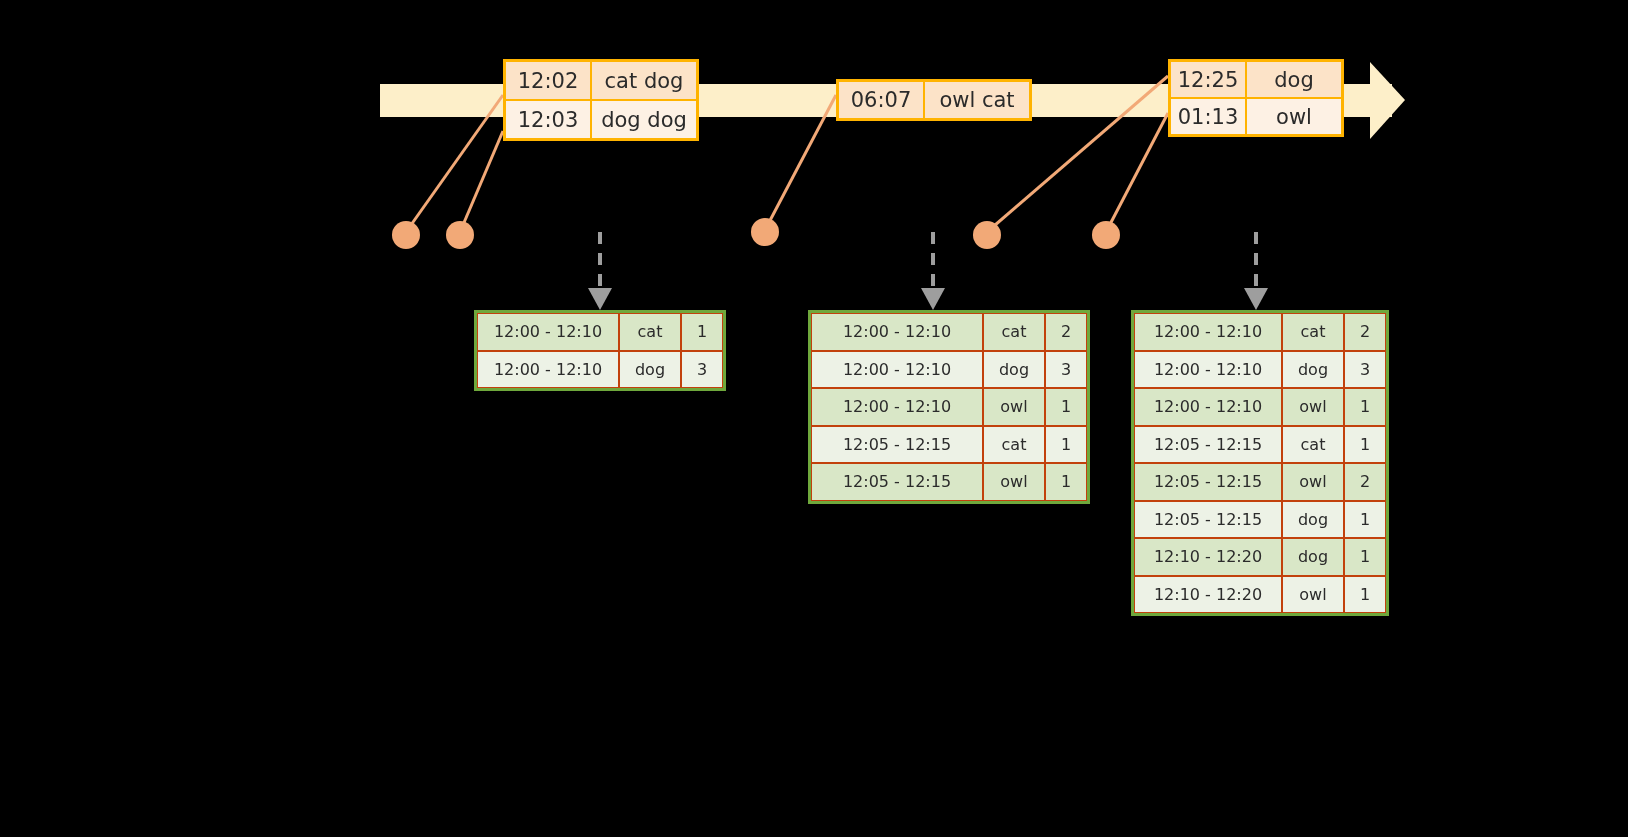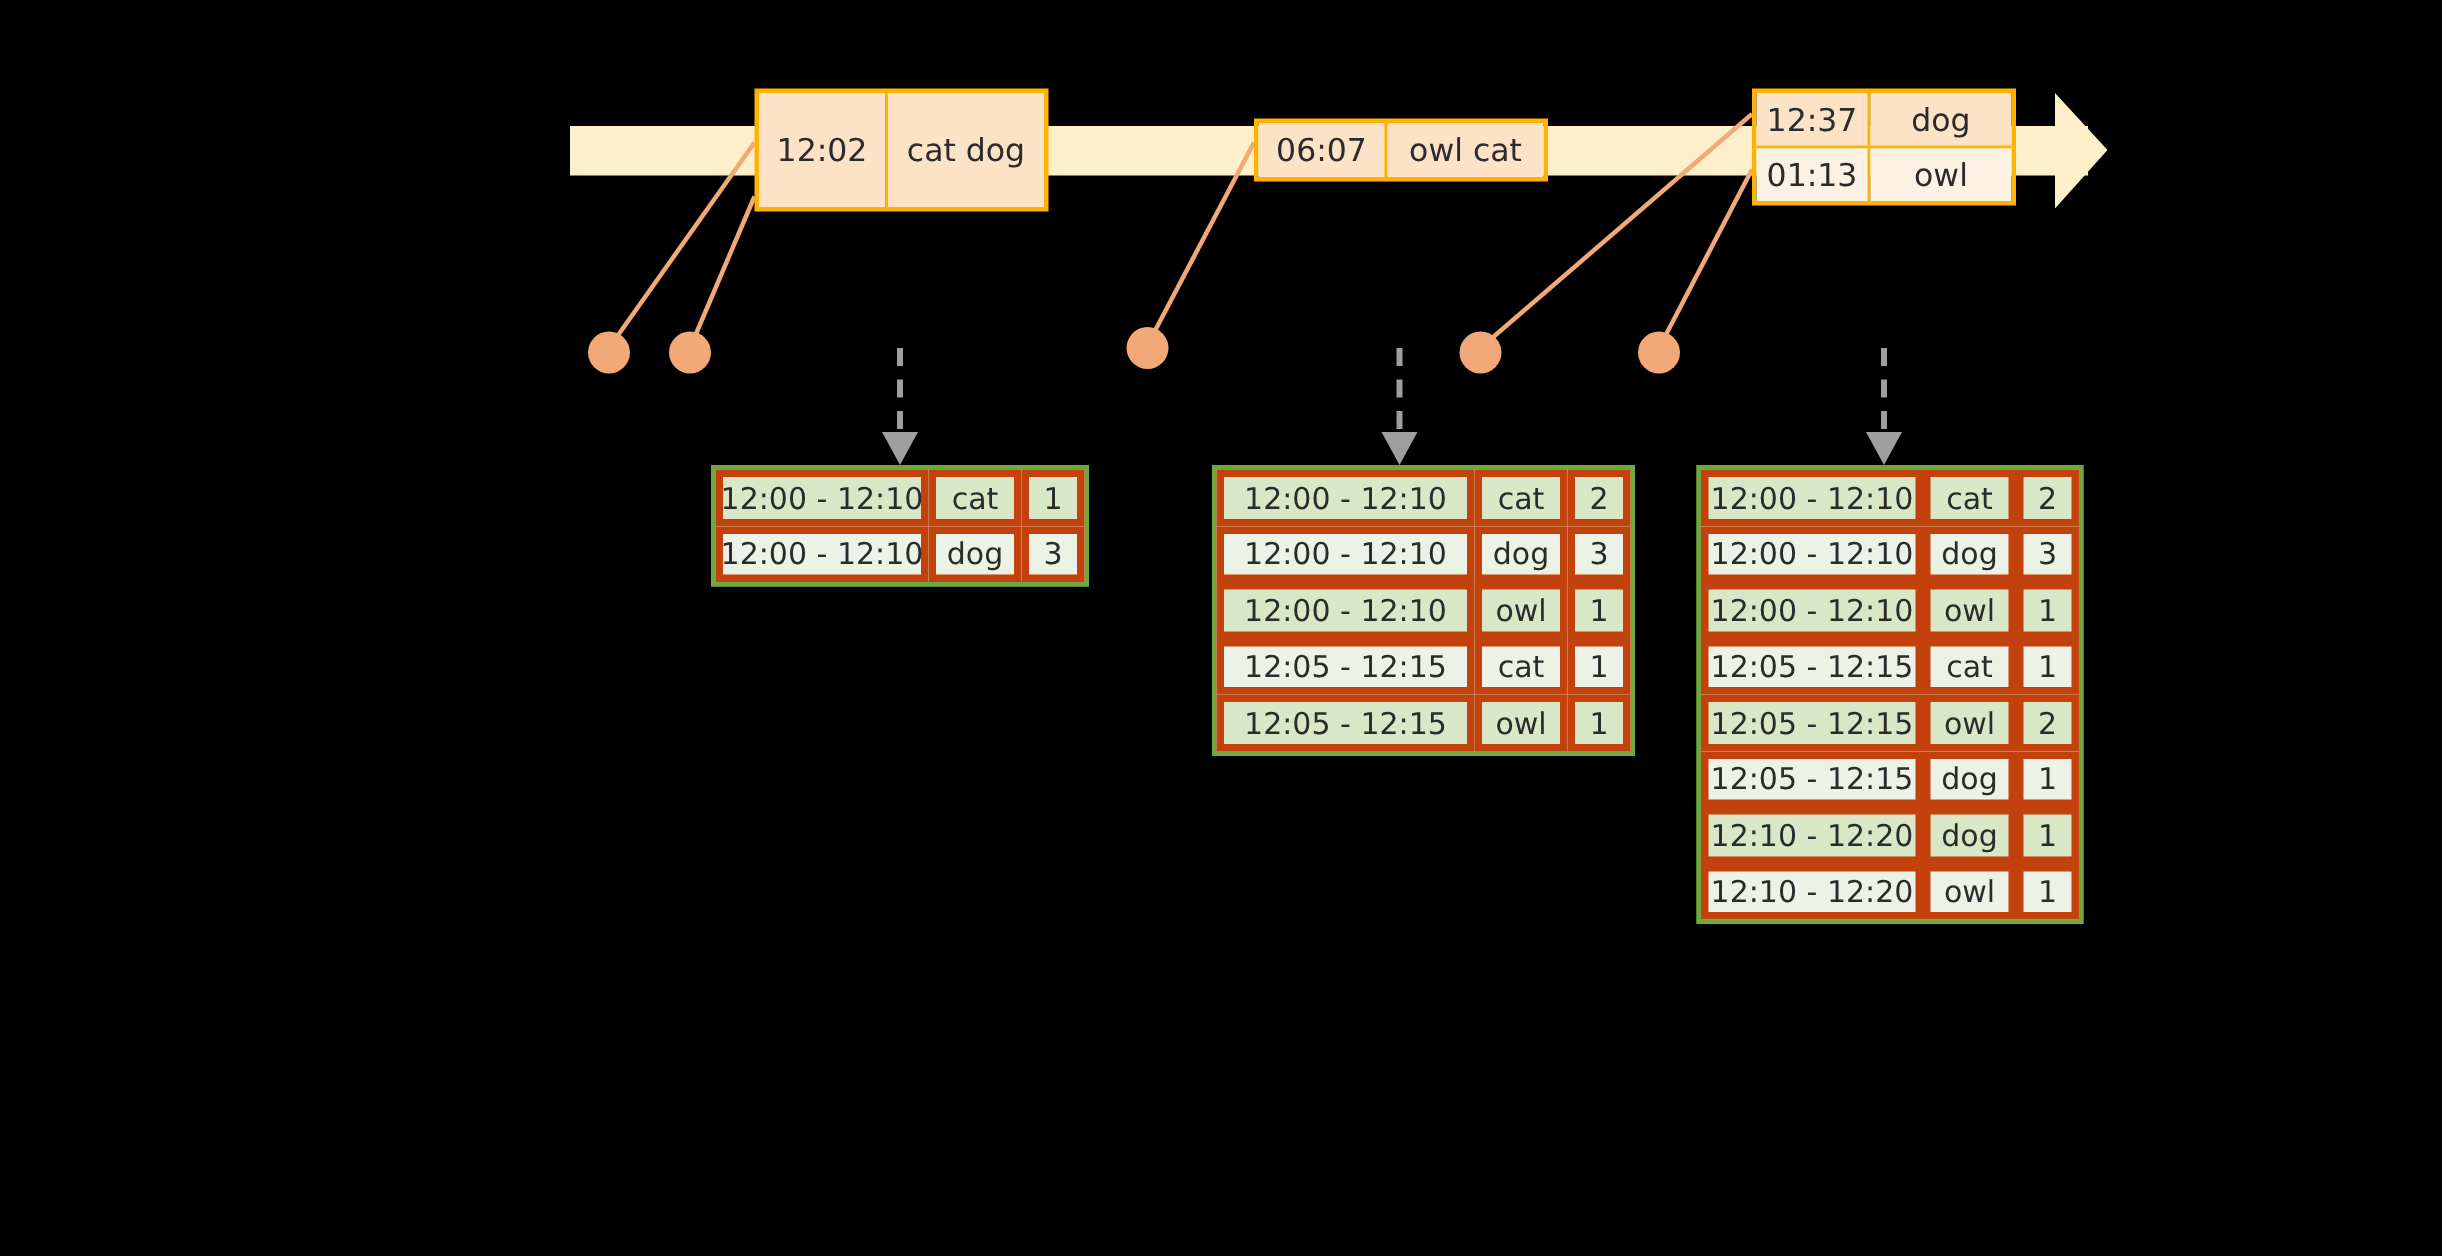--- a/index.html
+++ b/index.html
@@ -37,22 +37,22 @@
     position:absolute;
     border:3px solid #6FA83C;
     box-sizing:border-box;
     display:flex;flex-direction:column;
     background:#6FA83C;
     z-index:5;
   }
   .rrow{display:flex;height:37.5px;}
   .rcell{
     display:flex;align-items:center;justify-content:center;
-    color:#2b2b2b;font-size:20px;white-space:nowrap;
-    border:5px solid #c2410c;box-sizing:border-box;
+    color:#2b2b2b;font-size:16px;white-space:nowrap;
+    border:1px solid #c2410c;box-sizing:border-box;
   }
   .rshade-a{background:#D9E7C7;}
   .rshade-b{background:#EDF2E6;}
 </style>
 </head>
 <body>
 
 <div id="stage">
 
   <svg class="layer" viewBox="0 0 1628 837">
@@ -92,32 +92,36 @@
         <polygon points="1244,288 1268,288 1256,310" stroke="none"></polygon>
       </g>
     </g>
   </svg>
 
   <div class="evt-group" style="left:503px; top:59px; width:196px; height:82px;">
     <div class="evt-row">
       <div class="evt-time shade-a" style="width:84px;">12:02</div>
       <div class="evt-words shade-a">cat dog</div>
     </div>
+    <div class="evt-row">
+      <div class="evt-time shade-b" style="width:84px;">12:03</div>
+      <div class="evt-words shade-b">dog dog</div>
+    </div>
   </div>
 
   <div class="evt-group" style="left:836px; top:79px; width:196px; height:42px;">
     <div class="evt-row">
       <div class="evt-time shade-a" style="width:84px;">06:07</div>
       <div class="evt-words shade-a">owl cat</div>
     </div>
   </div>
 
   <div class="evt-group" style="left:1168px; top:59px; width:176px; height:78px;">
     <div class="evt-row">
-      <div class="evt-time shade-a" style="width:74px;">12:37</div>
+      <div class="evt-time shade-a" style="width:74px;">12:25</div>
       <div class="evt-words shade-a">dog</div>
     </div>
     <div class="evt-row">
       <div class="evt-time shade-b" style="width:74px;">01:13</div>
       <div class="evt-words shade-b">owl</div>
     </div>
   </div>
 
   <div class="rtable" id="rtable-1" style="left:474px; top:310px;">
       <div class="rrow">

